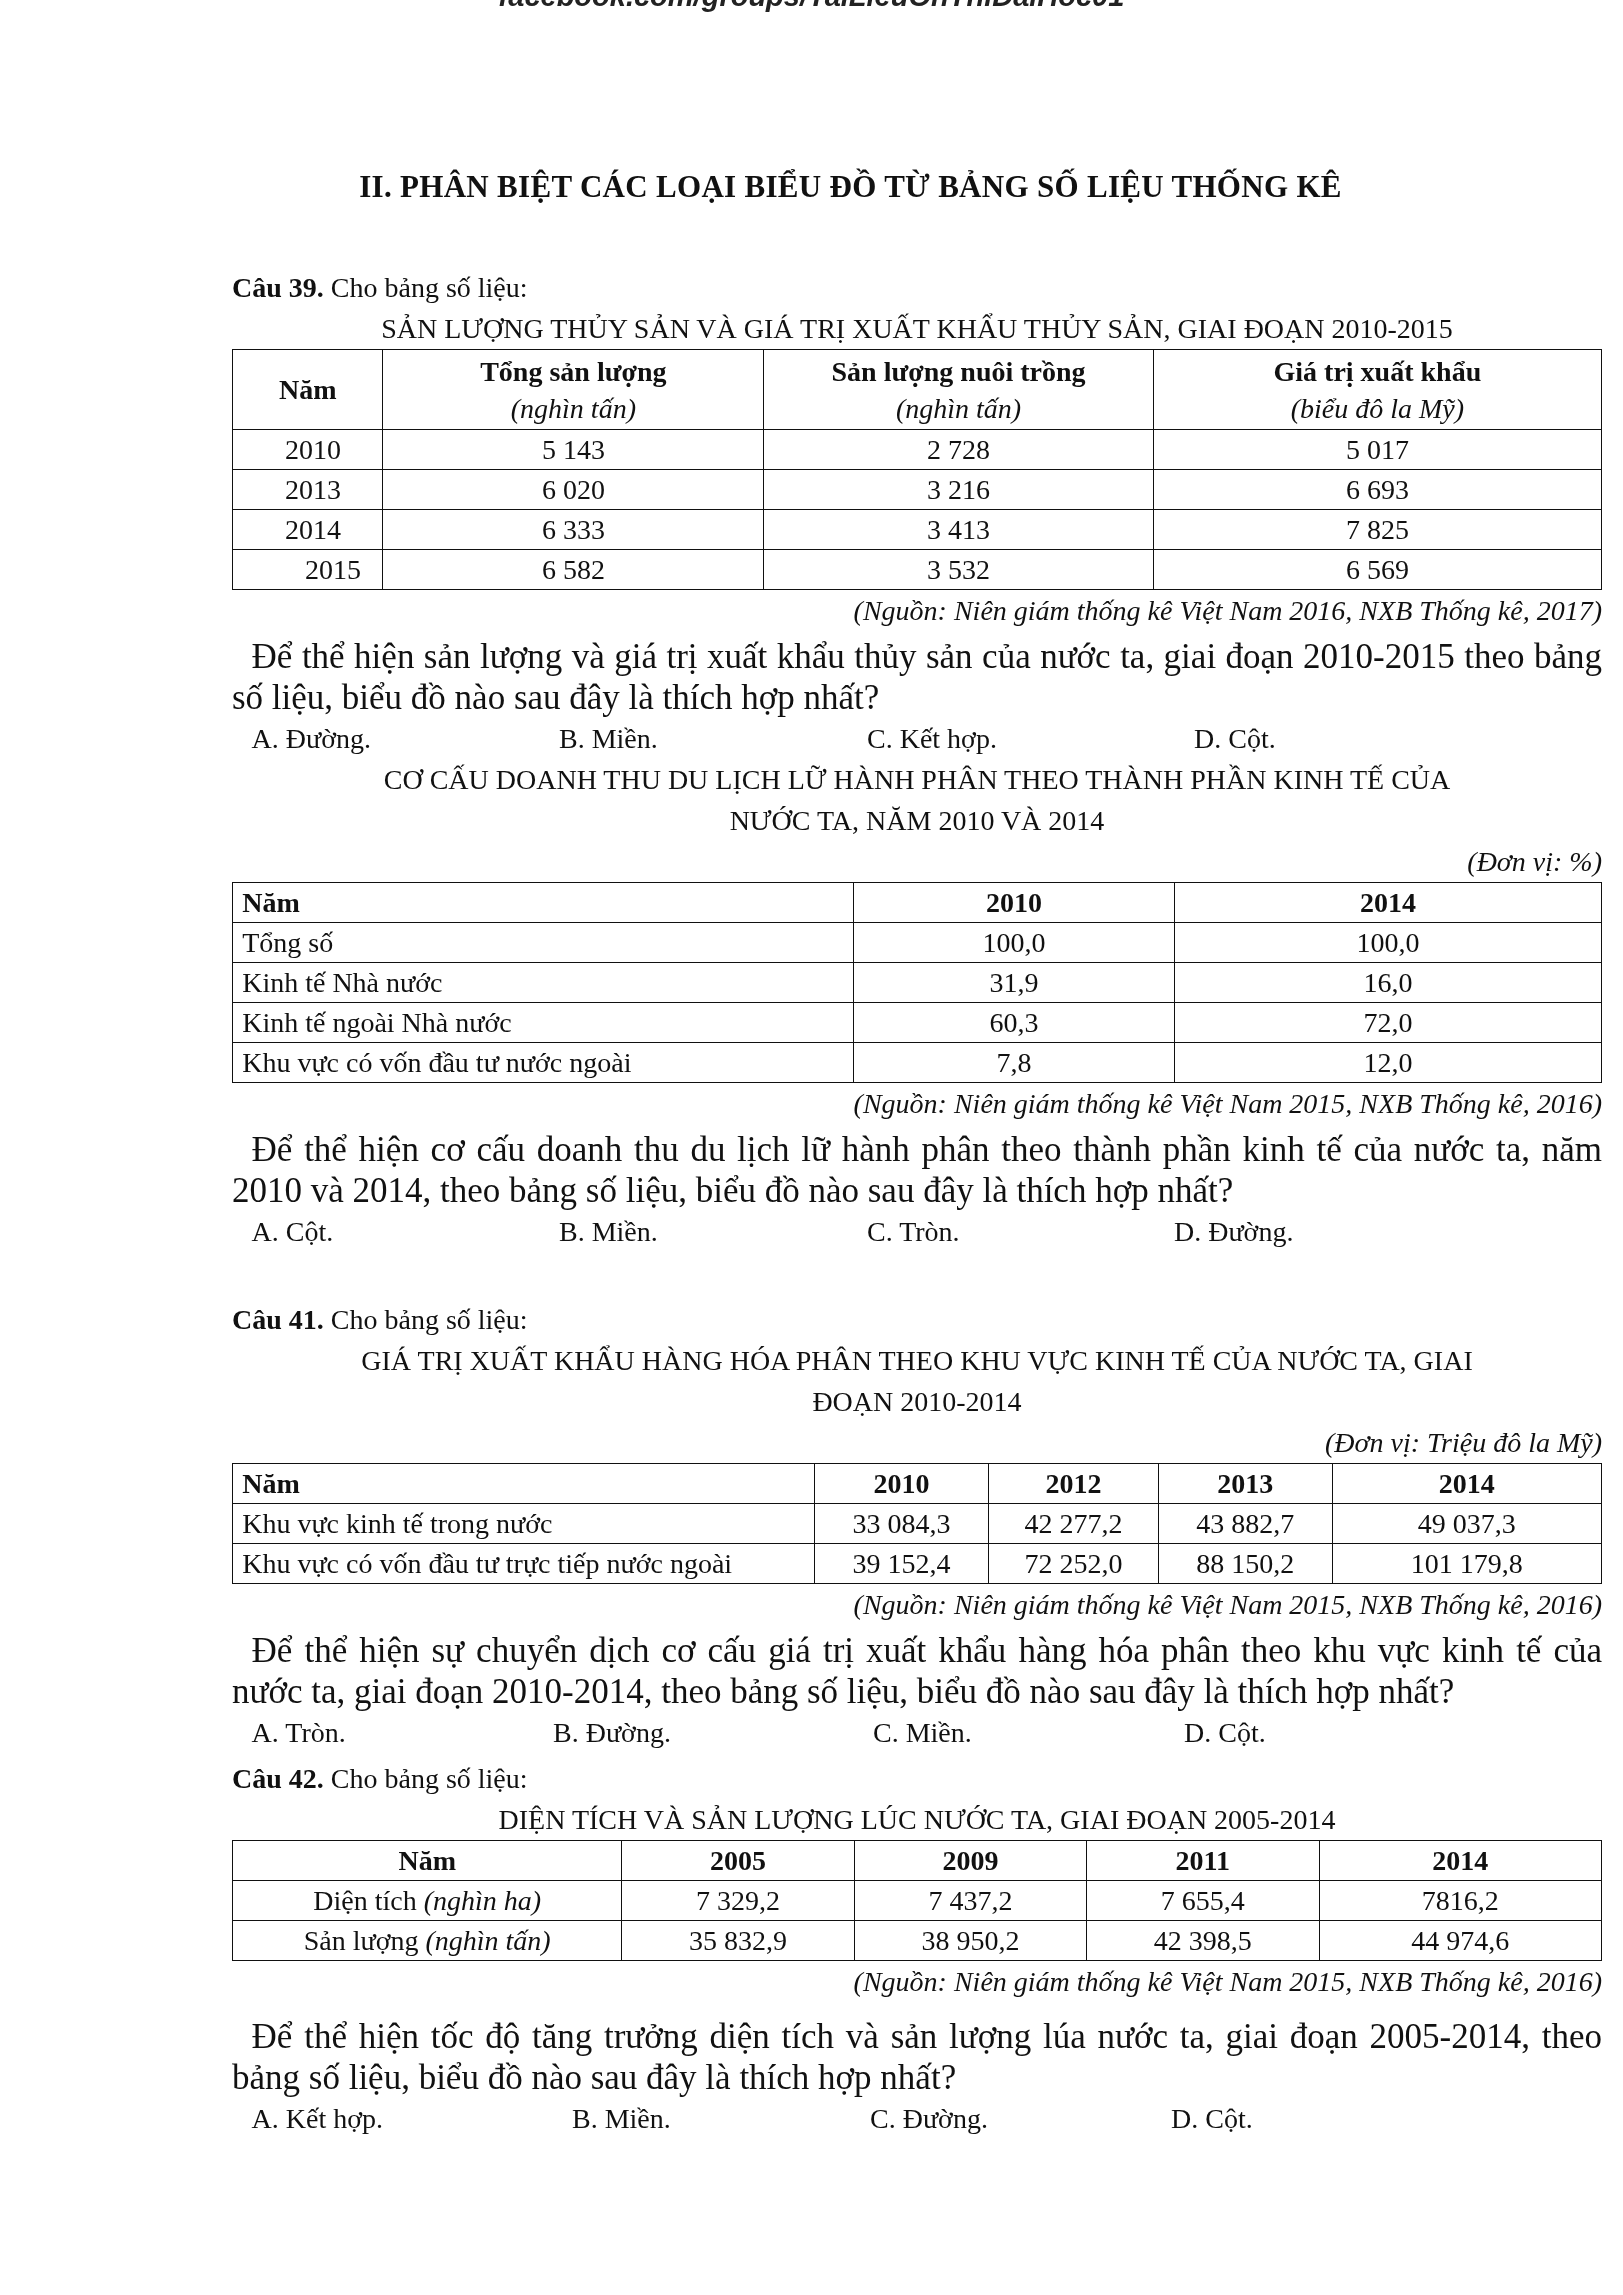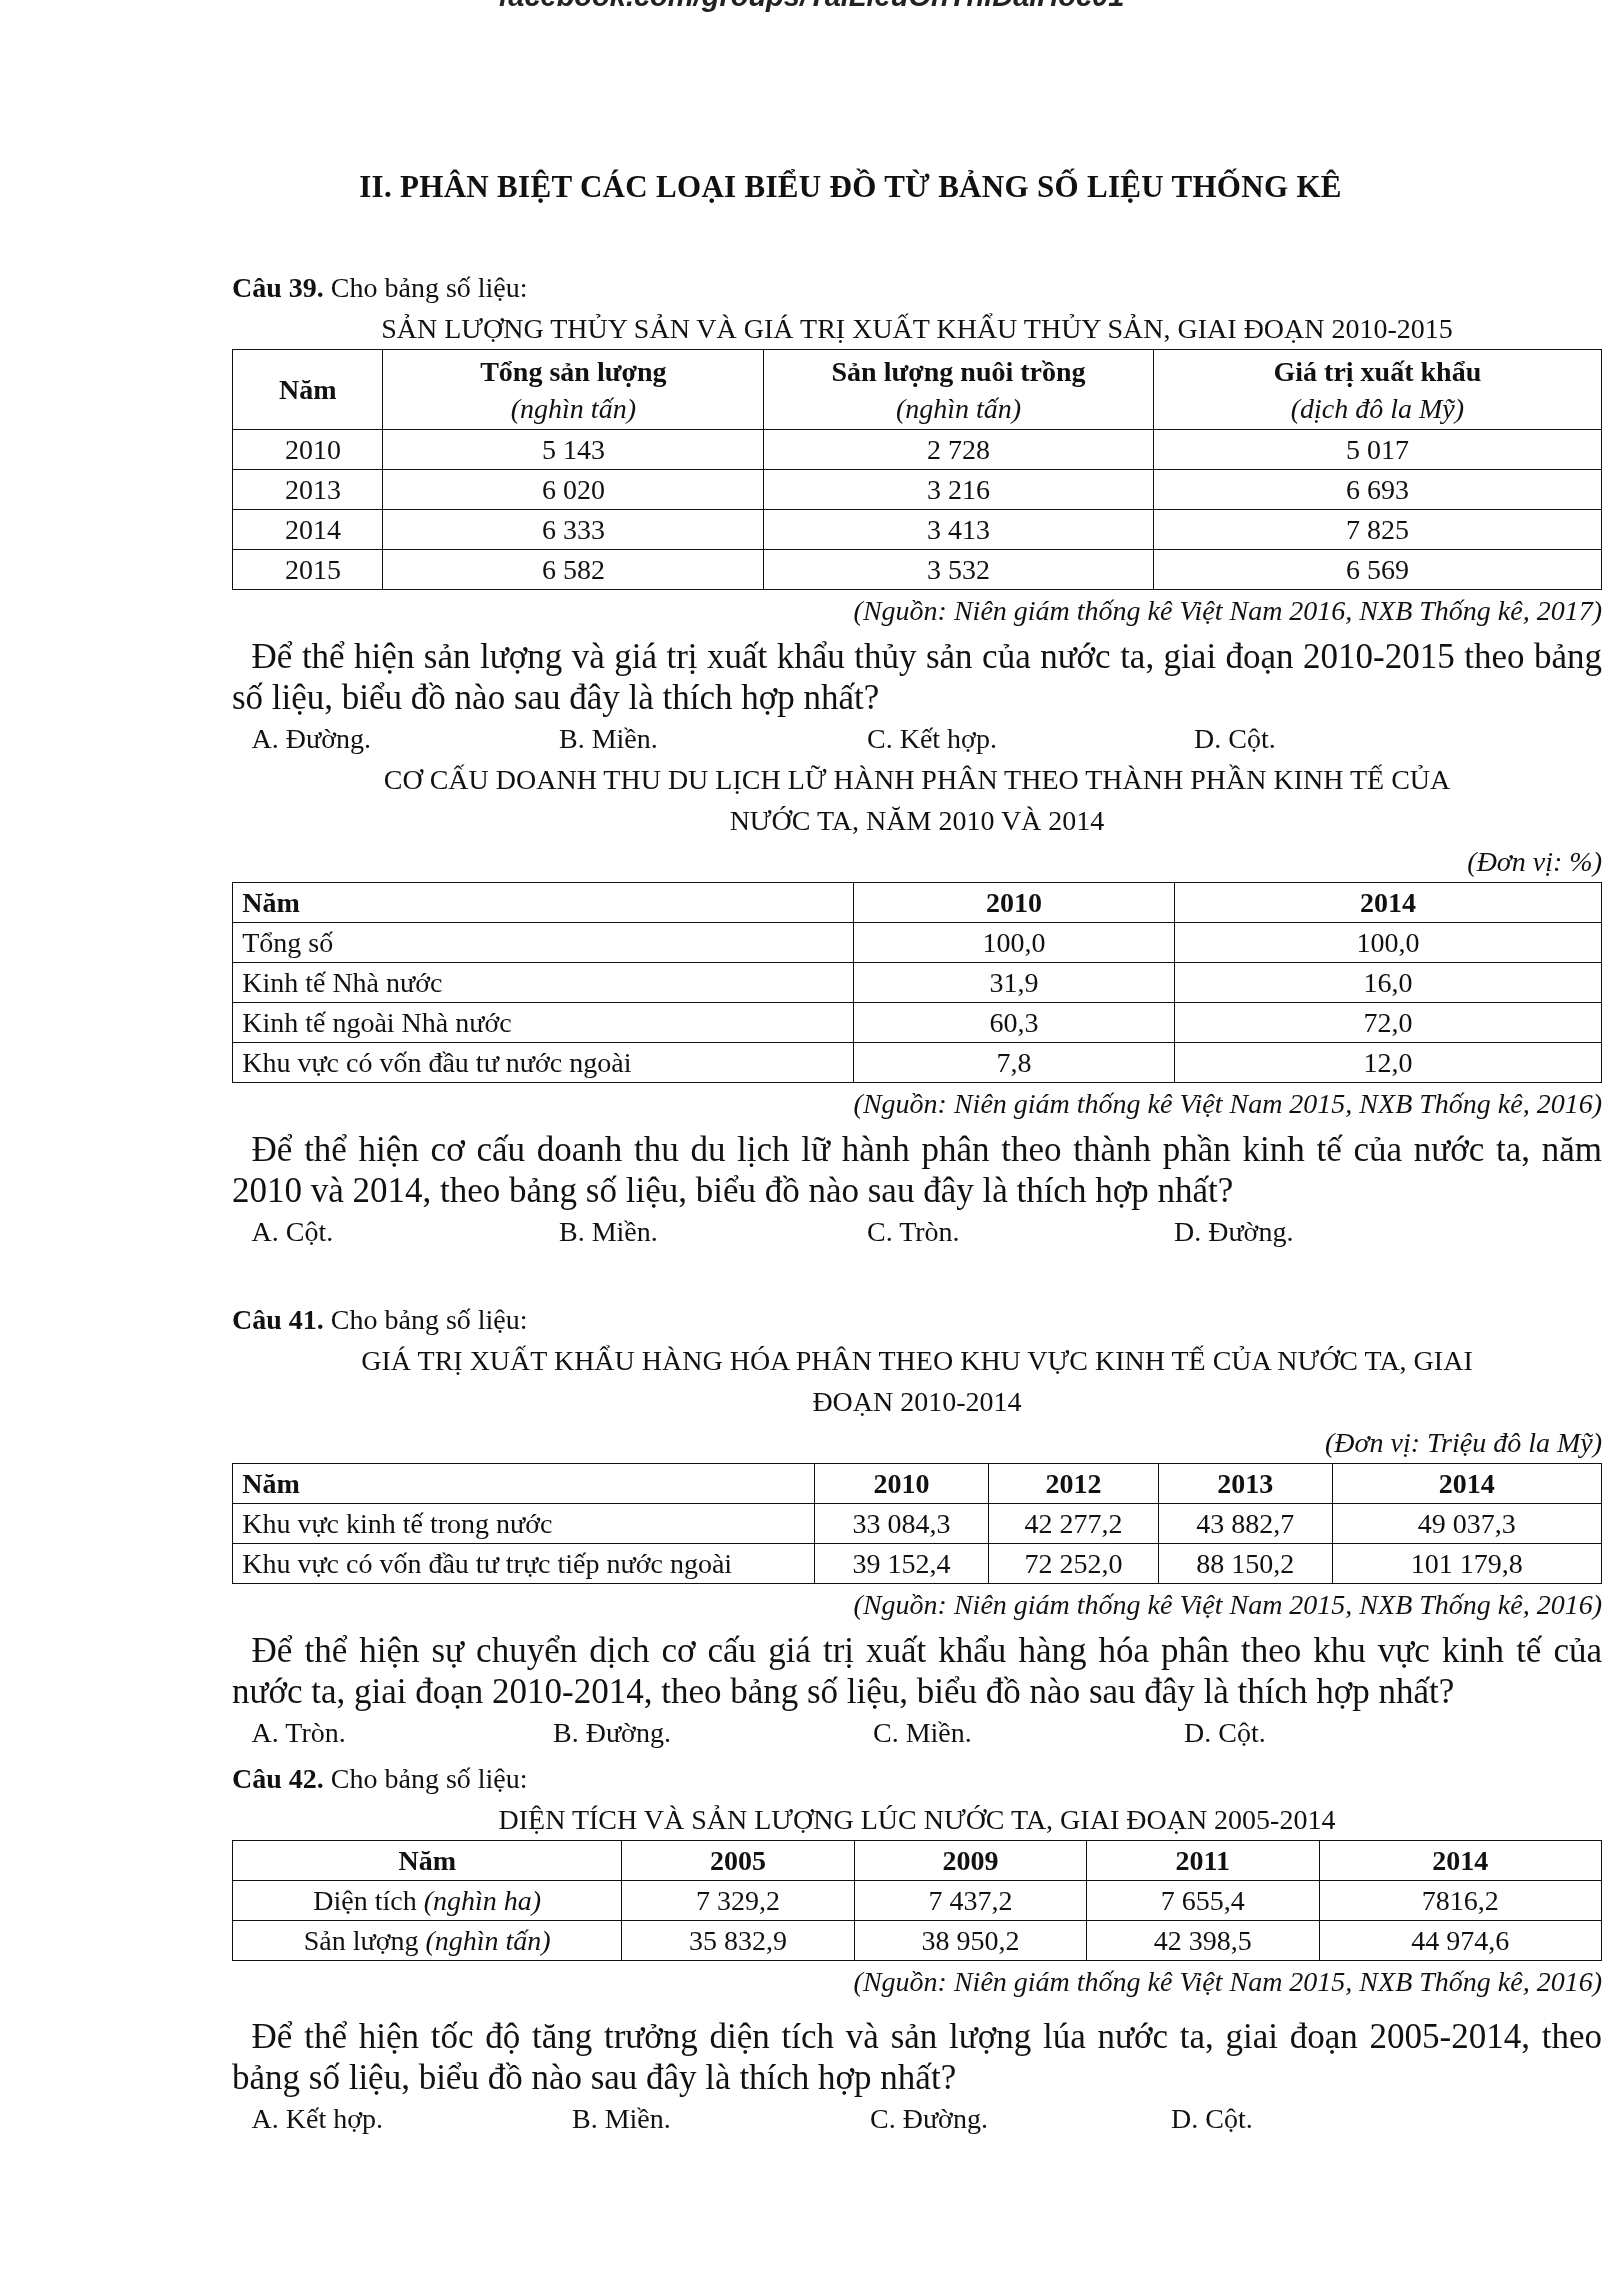--- a/index.html
+++ b/index.html
@@ -48,42 +48,42 @@
 
     <div class="block" style="top:267px;">
       <div class="q-label"><b>Câu 39.</b><span> Cho bảng số liệu:</span></div>
       <div class="tbl-title">SẢN LƯỢNG THỦY SẢN VÀ GIÁ TRỊ XUẤT KHẨU THỦY SẢN, GIAI ĐOẠN 2010-2015</div>
       <table class="data">
         <tbody>
             <tr>
           <th rowspan="1" class="c" style="width:131px;"><span>Năm</span></th>
           <th class="c" style="width:380px; line-height:37px; padding:2.6px 0;"><span>Tổng sản lượng</span><br><span class="it">(nghìn tấn)</span></th>
           <th class="c" style="width:370px; line-height:37px;"><span>Sản lượng nuôi trồng</span><br><span class="it">(nghìn tấn)</span></th>
-          <th class="c" style="line-height:37px;"><span>Giá trị xuất khẩu</span><br><span class="it">(dịch đô la Mỹ)</span></th>
+          <th class="c" style="line-height:37px;"><span>Giá trị xuất khẩu</span><br><span class="it">(biểu đô la Mỹ)</span></th>
         </tr>
         <tr>
               <td class="l" style="padding-left:52px">2010</td>
               <td class="c">5 143</td>
               <td class="c">2 728</td>
               <td class="c">5 017</td>
             </tr>
         <tr>
               <td class="l" style="padding-left:52px">2013</td>
               <td class="c">6 020</td>
               <td class="c">3 216</td>
               <td class="c">6 693</td>
             </tr>
         <tr>
               <td class="l" style="padding-left:52px">2014</td>
               <td class="c">6 333</td>
               <td class="c">3 413</td>
               <td class="c">7 825</td>
             </tr>
         <tr>
-              <td class="l" style="padding-left:52px">2015</td>
+              <td class="l" style="padding-left:72px">2015</td>
               <td class="c">6 582</td>
               <td class="c">3 532</td>
               <td class="c">6 569</td>
             </tr>
       </tbody>
         </table>
       <div class="source">(Nguồn: Niên giám thống kê Việt Nam 2016, NXB Thống kê, 2017)</div>
       <div class="prompt" style="margin-top:5.2px;">Để thể hiện sản lượng và giá trị xuất khẩu thủy sản của nước ta, giai đoạn 2010-2015 theo bảng số liệu, biểu đồ nào sau đây là thích hợp nhất?</div>
       <div class="options">
         <span style="left:19.6px">A. Đường.</span>

